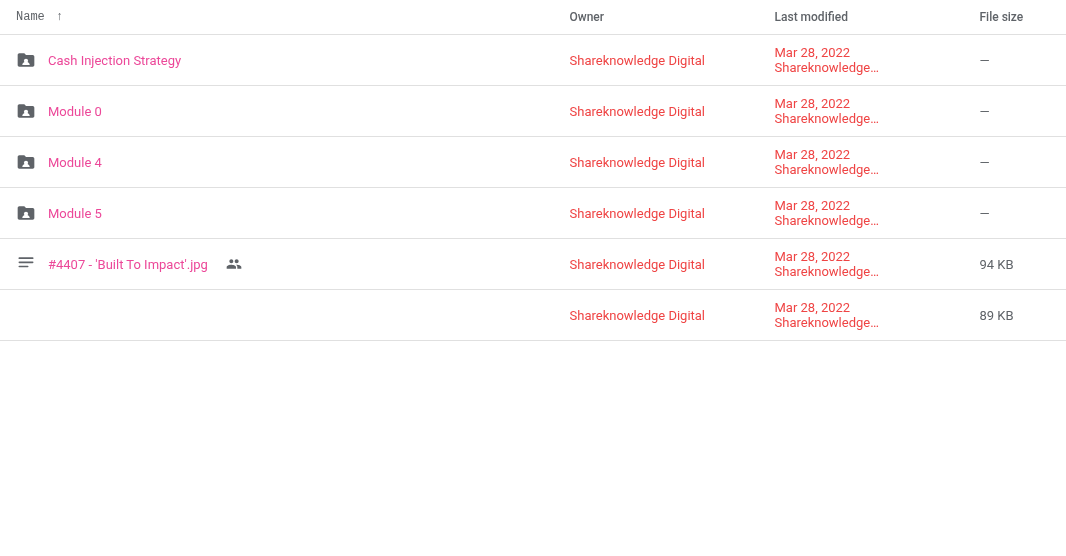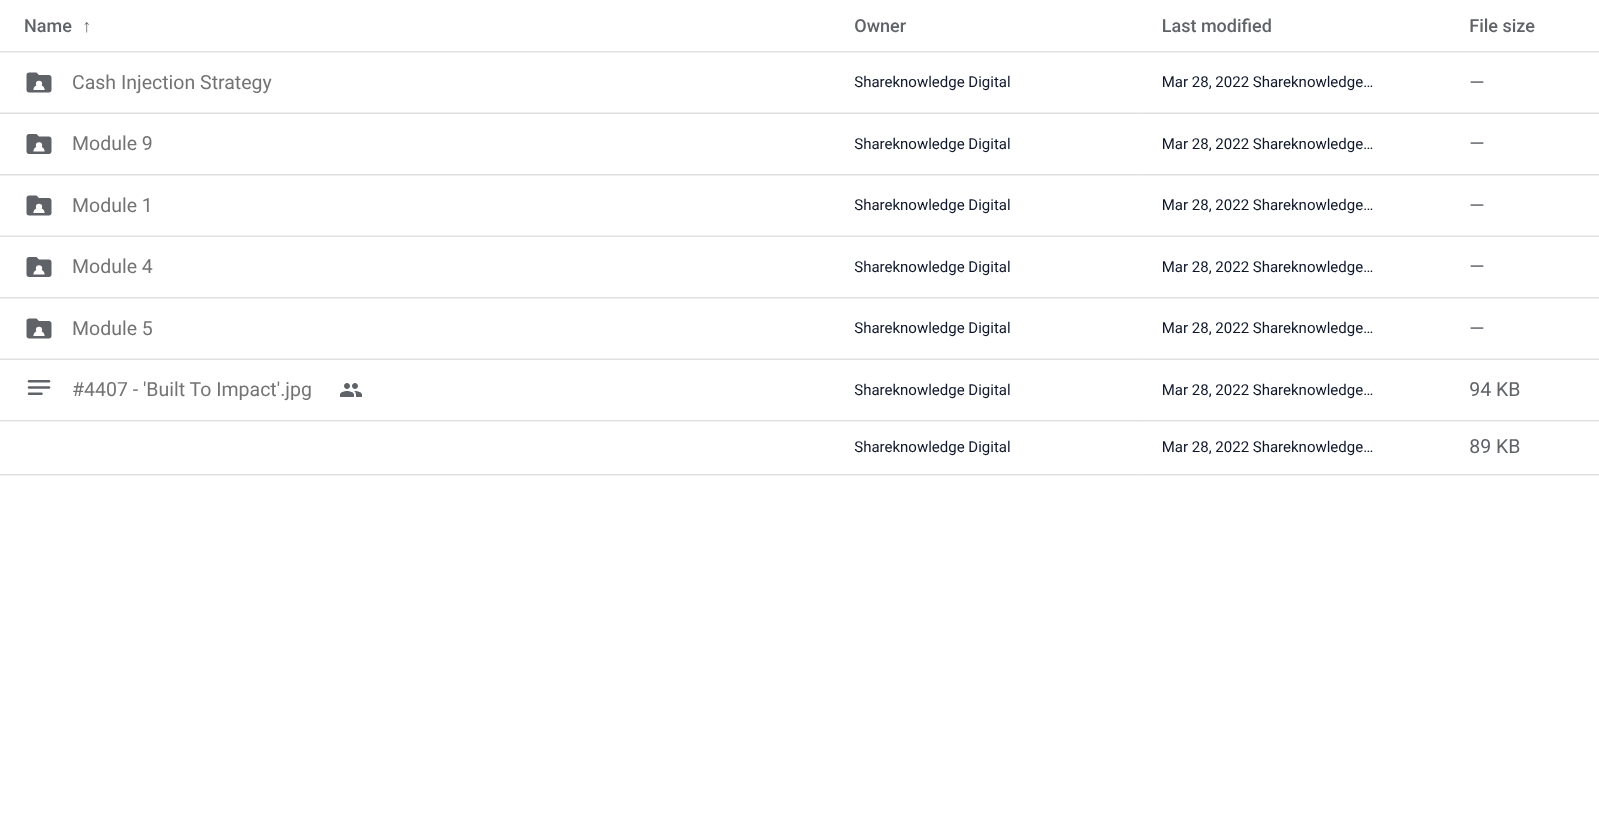--- a/index.html
+++ b/index.html
@@ -31,20 +31,21 @@
       text-align: left;
       font-size: 12px;
       font-weight: 500;
       color: #5f6368;
       white-space: nowrap;
       user-select: none;
     }
 
     .file-table th.name-col {
       width: 540px;
+      font-family: Liberation Mono, monospace;
     }
 
     .file-table th.owner-col {
       width: 200px;
     }
 
     .file-table th.modified-col {
       width: 200px;
     }
 
@@ -60,28 +61,28 @@
     }
 
     .file-table tbody tr {
       border-bottom: 1px solid #e0e0e0;
       cursor: pointer;
     }
 
     .file-table td {
       padding: 10px 16px;
       font-size: 13px;
-      color: #737373;
+      color: #ec4899;
       vertical-align: middle;
     }
 
     .file-table td.owner-cell,
     .file-table td.modified-cell {
-      color: #0f172a;
-      font-size: 10px;
+      color: #ef4444;
+      font-size: 13px;
     }
 
     .file-table td.size-cell {
       color: #5f6368;
       font-size: 13px;
     }
 
     .name-cell {
       display: flex;
       align-items: center;
@@ -170,38 +171,21 @@
       <tr>
         <td>
           <div class="name-cell">
             <div class="folder-icon">
               <svg viewBox="0 0 24 24" fill="none" xmlns="http://www.w3.org/2000/svg">
     <path d="M10 4H4C2.9 4 2 4.9 2 6v12c0 1.1.9 2 2 2h16c1.1 0 2-.9 2-2V8c0-1.1-.9-2-2-2h-8l-2-2z" fill="#5f6368"></path>
     <circle cx="12" cy="13" r="2.5" fill="#fff"></circle>
     <path d="M7.5 18c0-2.5 2-4 4.5-4s4.5 1.5 4.5 4" fill="#fff"></path>
   </svg>
             </div>
-            <span class="name-text">Module 9</span>
-          </div>
-        </td>
-        <td class="owner-cell">Shareknowledge Digital</td>
-        <td class="modified-cell">Mar 28, 2022 Shareknowledge…</td>
-        <td class="size-cell">—</td>
-      </tr>
-      <tr>
-        <td>
-          <div class="name-cell">
-            <div class="folder-icon">
-              <svg viewBox="0 0 24 24" fill="none" xmlns="http://www.w3.org/2000/svg">
-    <path d="M10 4H4C2.9 4 2 4.9 2 6v12c0 1.1.9 2 2 2h16c1.1 0 2-.9 2-2V8c0-1.1-.9-2-2-2h-8l-2-2z" fill="#5f6368"></path>
-    <circle cx="12" cy="13" r="2.5" fill="#fff"></circle>
-    <path d="M7.5 18c0-2.5 2-4 4.5-4s4.5 1.5 4.5 4" fill="#fff"></path>
-  </svg>
-            </div>
-            <span class="name-text">Module 1</span>
+            <span class="name-text">Module 0</span>
           </div>
         </td>
         <td class="owner-cell">Shareknowledge Digital</td>
         <td class="modified-cell">Mar 28, 2022 Shareknowledge…</td>
         <td class="size-cell">—</td>
       </tr>
       <tr>
         <td>
           <div class="name-cell">
             <div class="folder-icon">

